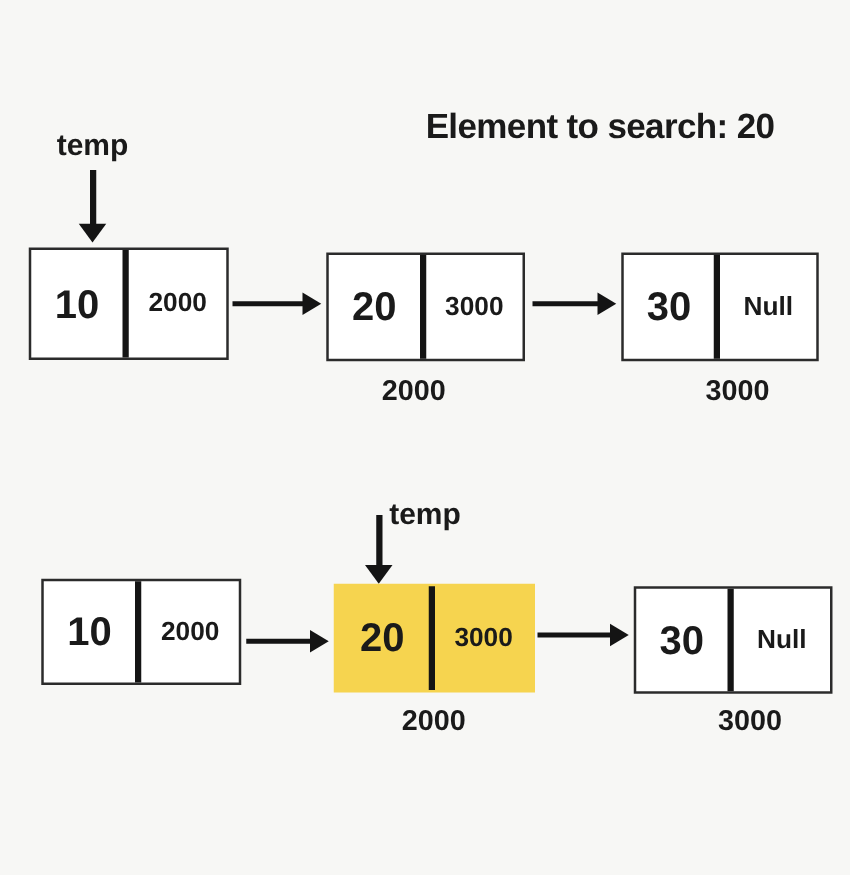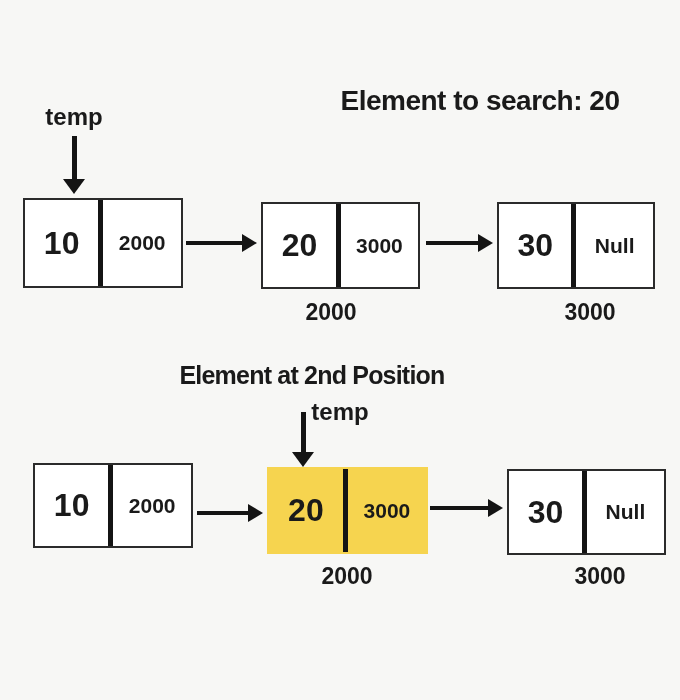--- a/index.html
+++ b/index.html
@@ -125,21 +125,20 @@
   </div>
 
   <div class="node nt3">
     <div class="val">30</div>
     <div class="ptr">Null</div>
   </div>
 
   <div class="addr at2">2000</div>
   <div class="addr at3">3000</div>
 
-  <div class="title title2">Element at 2nd Position</div>
 
   <div class="temp-label temp2">temp</div>
   <div class="varrow vt2">
     <div class="line"></div>
     <div class="head"></div>
   </div>
 
   <div class="node nb1">
     <div class="val">10</div>
     <div class="ptr">2000</div>

